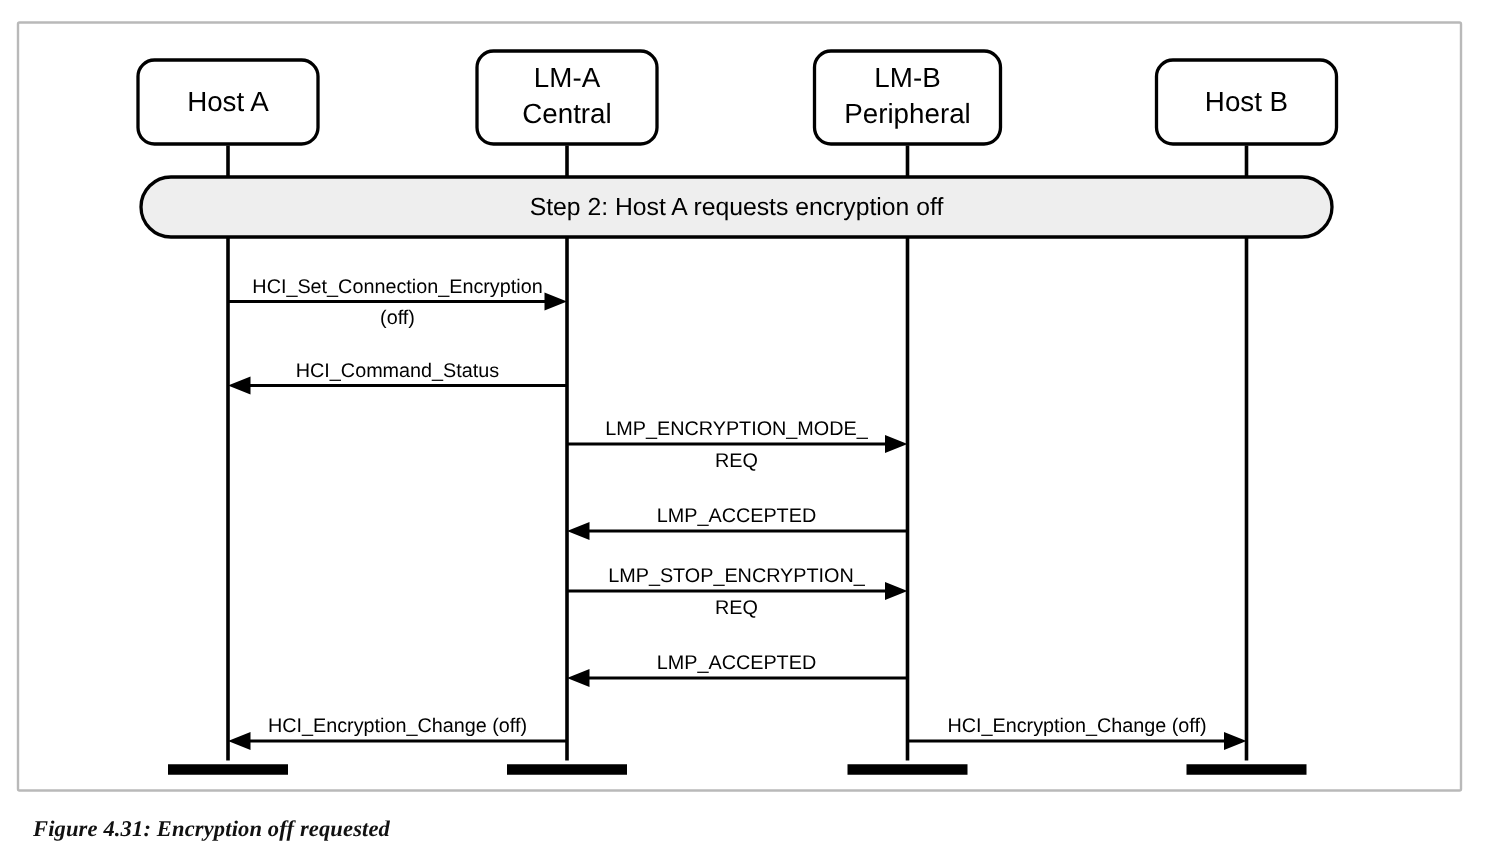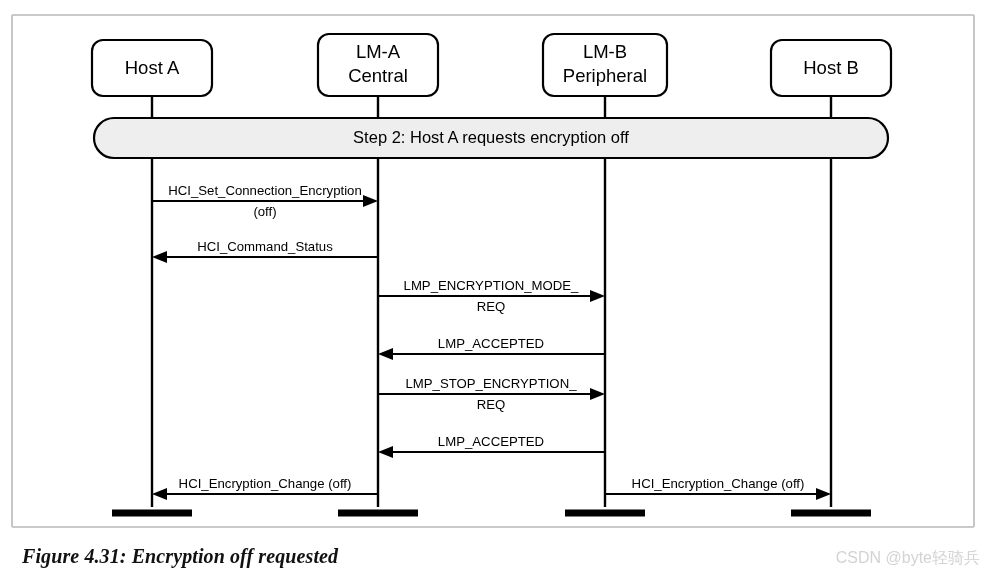--- a/index.html
+++ b/index.html
@@ -79,21 +79,21 @@
     fill: #000000;
     text-anchor: middle;
   }
   .caption-text {
     position: absolute;
     left: 22px;
     top: 545px;
     font-family: "Liberation Serif", serif;
     font-style: italic;
     font-weight: 700;
-    font-size: 20px;
+    font-size: 15px;
     color: #111111;
     letter-spacing: 0.1px;
     white-space: nowrap;
   }
   .watermark-text {
     position: absolute;
     right: 18px;
     top: 548px;
     font-family: "Liberation Sans", sans-serif;
     font-size: 16px;
@@ -200,15 +200,14 @@
       <line class="terminator-bar" x1="112" y1="513" x2="192" y2="513"></line>
       <line class="terminator-bar" x1="338" y1="513" x2="418" y2="513"></line>
       <line class="terminator-bar" x1="565" y1="513" x2="645" y2="513"></line>
       <line class="terminator-bar" x1="791" y1="513" x2="871" y2="513"></line>
     </g>
 
   </svg>
 
   <div class="caption-text">Figure 4.31: Encryption off requested</div>
 
-  <div class="watermark-text">CSDN @byte轻骑兵</div>
 
 </div>
 
 </body></html>

